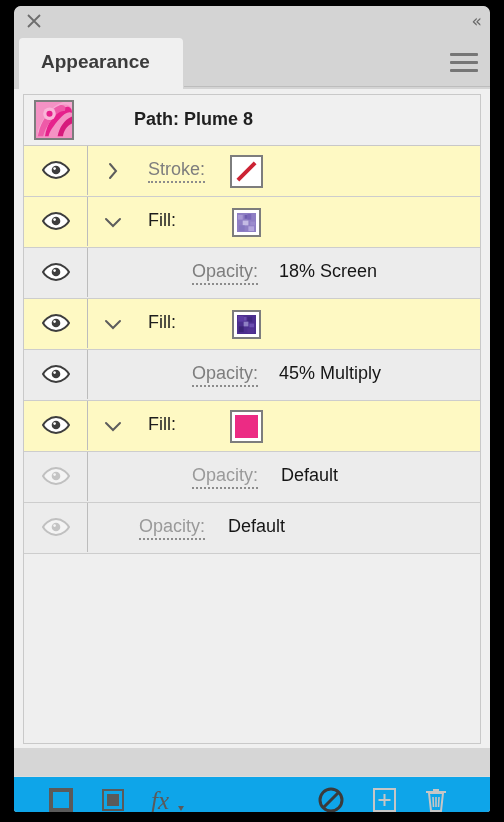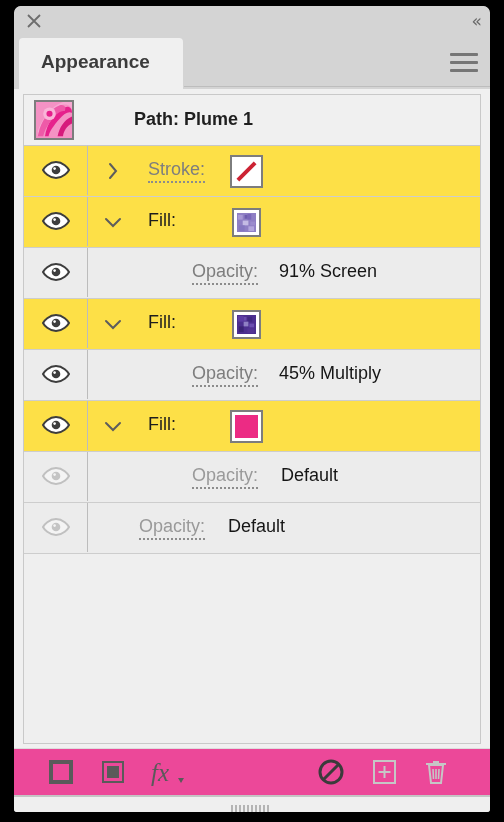--- a/index.html
+++ b/index.html
@@ -154,21 +154,21 @@
     font-weight: bold;
     color: #1f1f1f;
     white-space: nowrap;
   }
 
   
   .row {
     position: relative;
     height: 50px;
     border-bottom: 1px solid #cdcdcd;
-    background: #fde047;
+    background: #fef9c3;
   }
   .row.alt { background: #ececec; }
 
   .eye-cell {
     position: absolute;
     left: 0;
     top: 0;
     width: 63px;
     height: 49px;
     cursor: pointer;
@@ -242,22 +242,23 @@
   }
   .swatch-inner {
     position: absolute;
     left: 3px; top: 3px; right: 3px; bottom: 3px;
   }
 
   
   #toolbar {
     position: relative;
     height: 46px;
-    background: #ec4899;
+    background: #0ea5e9;
     border-top: 1px solid #dcdcdc;
+    margin-top: 28px;
   }
   .tool-btn {
     position: absolute;
     top: 7px;
     width: 34px;
     height: 32px;
     cursor: pointer;
   }
   .tool-btn.disabled { cursor: default; }
 
@@ -319,21 +320,21 @@
           <svg class="thumb-art" viewBox="0 0 40 40" preserveAspectRatio="none" aria-hidden="true">
             <rect x="0" y="0" width="40" height="40" fill="#f492c4"></rect>
             <path d="M2 38 C6 22 14 10 26 4 C34 1 40 4 40 10 L40 0 L30 0 C18 4 8 16 2 32 Z" fill="#f6a9d2"></path>
             <path d="M10 38 C12 24 20 12 32 6 C37 4 40 7 40 12 C36 10 31 13 26 19 C19 27 15 33 14 38 Z" fill="#e6218c"></path>
             <path d="M4 30 C8 18 16 8 26 4 C31 2 34 6 32 10 C27 9 21 14 16 22 C12 27 9 33 8 38 L2 38 Z" fill="#ee5aa8"></path>
             <circle cx="15" cy="13" r="7" fill="#f9b5d8"></circle>
             <circle cx="15" cy="13" r="3.4" fill="#e6218c"></circle>
             <path d="M24 38 C26 28 31 20 40 16 L40 24 C34 27 31 32 30 38 Z" fill="#d61a7c"></path>
           </svg>
         </div>
-        <div class="obj-name">Path: Plume 1</div>
+        <div class="obj-name">Path: Plume 8</div>
       </div>
 
       <div class="row">
         <div class="eye-cell">
           <svg class="eye-icon" viewBox="0 0 28 20" aria-hidden="true">
             <path d="M14 2 C21 2 26 8 27 10 C26 12 21 18 14 18 C7 18 2 12 1 10 C2 8 7 2 14 2 Z" fill="#ffffff" stroke="#3d3d3d" stroke-width="2"></path>
             <circle cx="14" cy="10" r="4.3" fill="#3d3d3d"></circle>
             <circle cx="12.6" cy="8.6" r="1.3" fill="#ffffff"></circle>
           </svg>
         </div>
@@ -384,21 +385,21 @@
       <div class="row alt">
         <div class="eye-cell">
           <svg class="eye-icon" viewBox="0 0 28 20" aria-hidden="true">
             <path d="M14 2 C21 2 26 8 27 10 C26 12 21 18 14 18 C7 18 2 12 1 10 C2 8 7 2 14 2 Z" fill="#ffffff" stroke="#3d3d3d" stroke-width="2"></path>
             <circle cx="14" cy="10" r="4.3" fill="#3d3d3d"></circle>
             <circle cx="12.6" cy="8.6" r="1.3" fill="#ffffff"></circle>
           </svg>
         </div>
         <div class="row-divider"></div>
         <div class="row-label dotted label-gray" style="left:168px;">Opacity:</div>
-        <div class="row-value" style="left:255px;">91% Screen</div>
+        <div class="row-value" style="left:255px;">18% Screen</div>
       </div>
 
       <div class="row">
         <div class="eye-cell">
           <svg class="eye-icon" viewBox="0 0 28 20" aria-hidden="true">
             <path d="M14 2 C21 2 26 8 27 10 C26 12 21 18 14 18 C7 18 2 12 1 10 C2 8 7 2 14 2 Z" fill="#ffffff" stroke="#3d3d3d" stroke-width="2"></path>
             <circle cx="14" cy="10" r="4.3" fill="#3d3d3d"></circle>
             <circle cx="12.6" cy="8.6" r="1.3" fill="#ffffff"></circle>
           </svg>
         </div>

